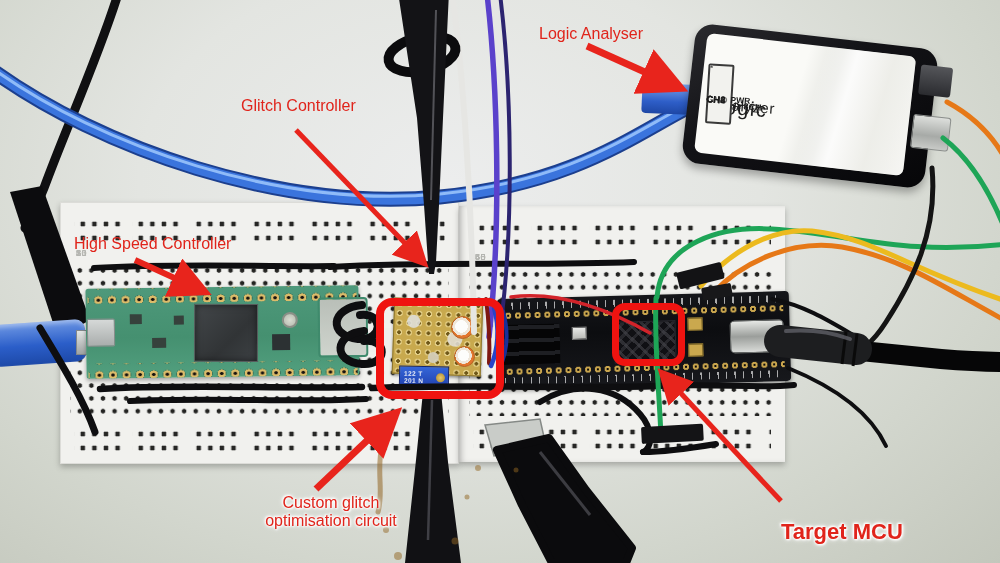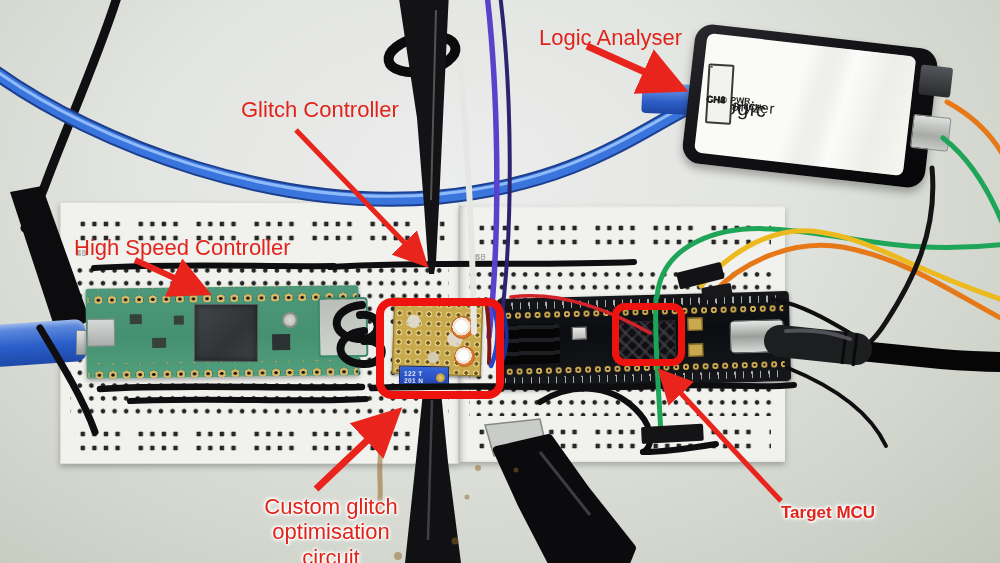--- a/index.html
+++ b/index.html
@@ -135,27 +135,27 @@
     background:linear-gradient(180deg,#55565a,#2a2b2f);}
   .an-conn2{right:-20px;top:66px;width:38px;height:34px;border-radius:3px;border:1px solid #8b8e8c;
     background:linear-gradient(180deg,#dddfdc,#a7aaa7 60%,#c8cac7);}
 
   
   .redbox{border-radius:16px;z-index:6;}
   #box-glitch{left:376px;top:298px;width:128px;height:101px;border:8px solid #ef1310;}
   #box-mcu{left:612px;top:303px;width:73px;height:63px;border:7px solid #ef1310;border-radius:13px;}
 
   
-  .lab{z-index:8;color:#e0241b;font-size:22px;line-height:1.15;white-space:nowrap;}
+  .lab{z-index:8;color:#e0241b;font-size:16px;line-height:1.15;white-space:nowrap;}
   #lab-la{left:539px;top:25px;}
   #lab-gm{left:241px;top:97px;}
   #lab-hsc{left:74px;top:235px;}
   #lab-cg{left:256px;top:494px;width:150px;white-space:normal;text-align:center;
     text-shadow:0 0 3px #fff,0 0 4px #fff,0 0 6px #fff,1px 1px 2px #fff,-1px -1px 2px #fff;}
-  #lab-tm{left:781px;top:503px;font-size:17px;font-weight:bold;
+  #lab-tm{left:781px;top:519px;font-size:22px;font-weight:bold;
     text-shadow:0 0 3px #fff,0 0 4px #fff,0 0 6px #fff,1px 1px 2px #fff,-1px -1px 2px #fff;}
 
   .z3{z-index:3;} .z5{z-index:5;} .z7{z-index:7;}
 </style>
 </head>
 <body>
 
 <div id="scene">
 
   <div class="board" id="bb-left">

